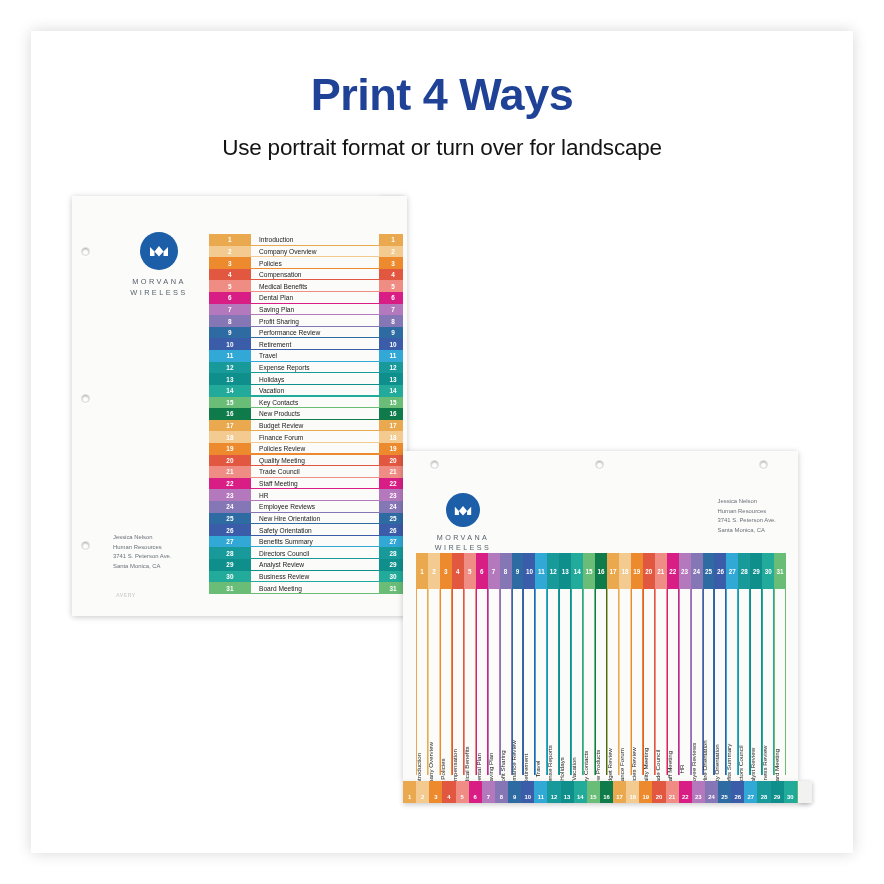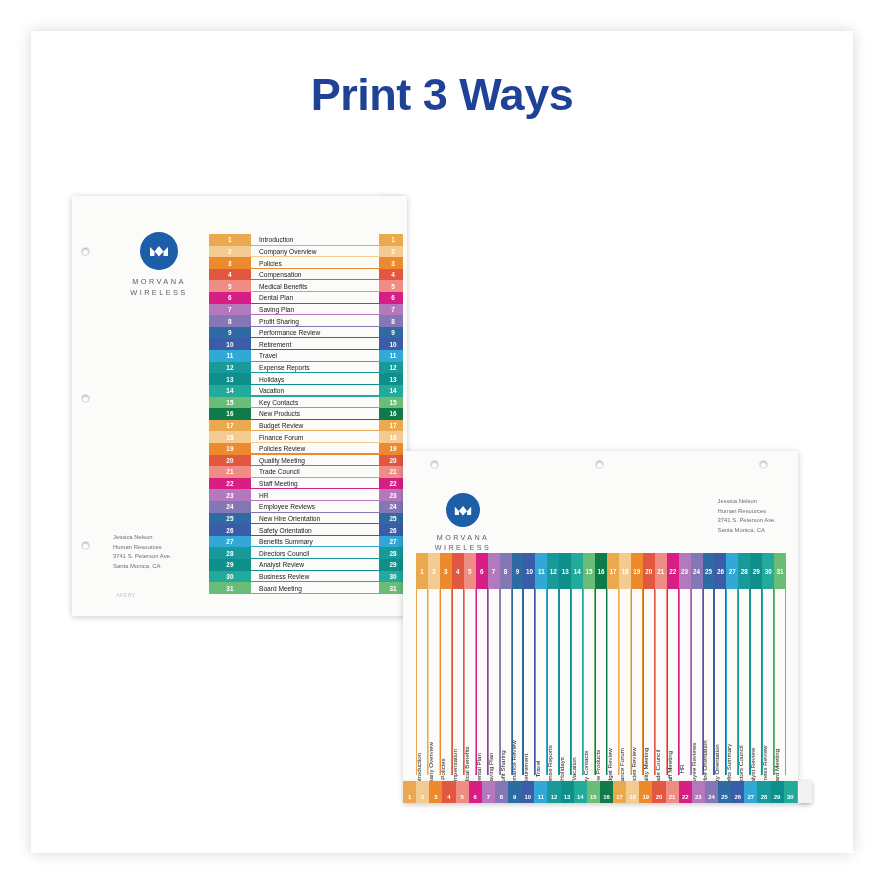--- a/index.html
+++ b/index.html
@@ -214,21 +214,22 @@
     box-shadow: 1px 1px 4px rgba(0,0,0,0.15);
   }
 </style>
 </head>
 <body>
 
 <div id="canvas">
   <div id="card">
 
     <div id="headline">
-      <div id="title">Print 3 Ways</div>
+      <div id="title">Print 4 Ways</div>
+      <div id="subtitle">Use portrait format or turn over for landscape</div>
     </div>
 
     <div id="p-tab-top"></div>
 
     <div class="sheet" id="portrait">
       <div class="hole" id="p-h1"></div>
       <div class="hole" id="p-h2"></div>
       <div class="hole" id="p-h3"></div>
 
       <div id="p-logo">

